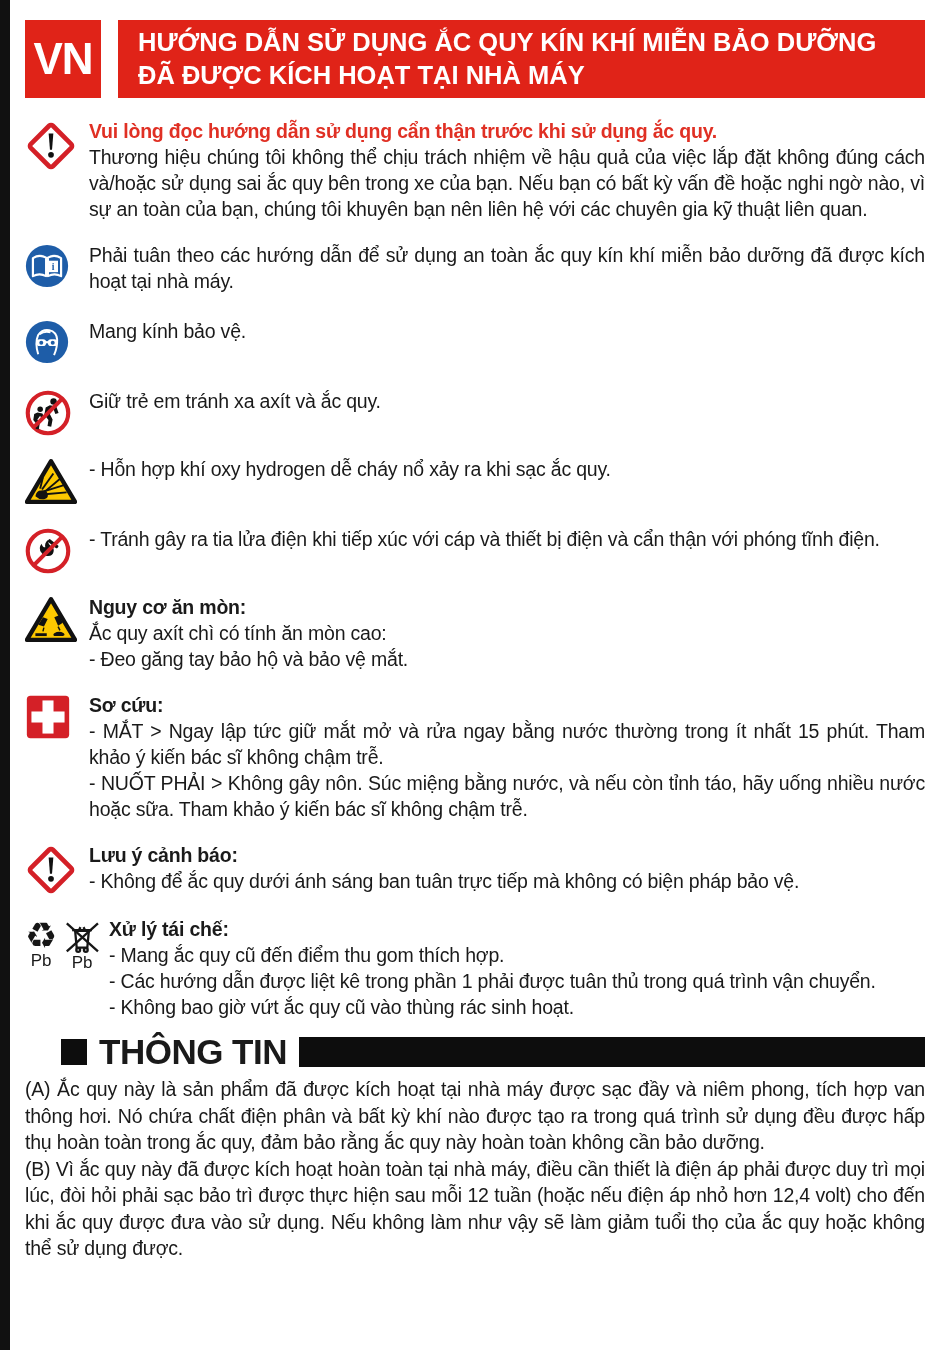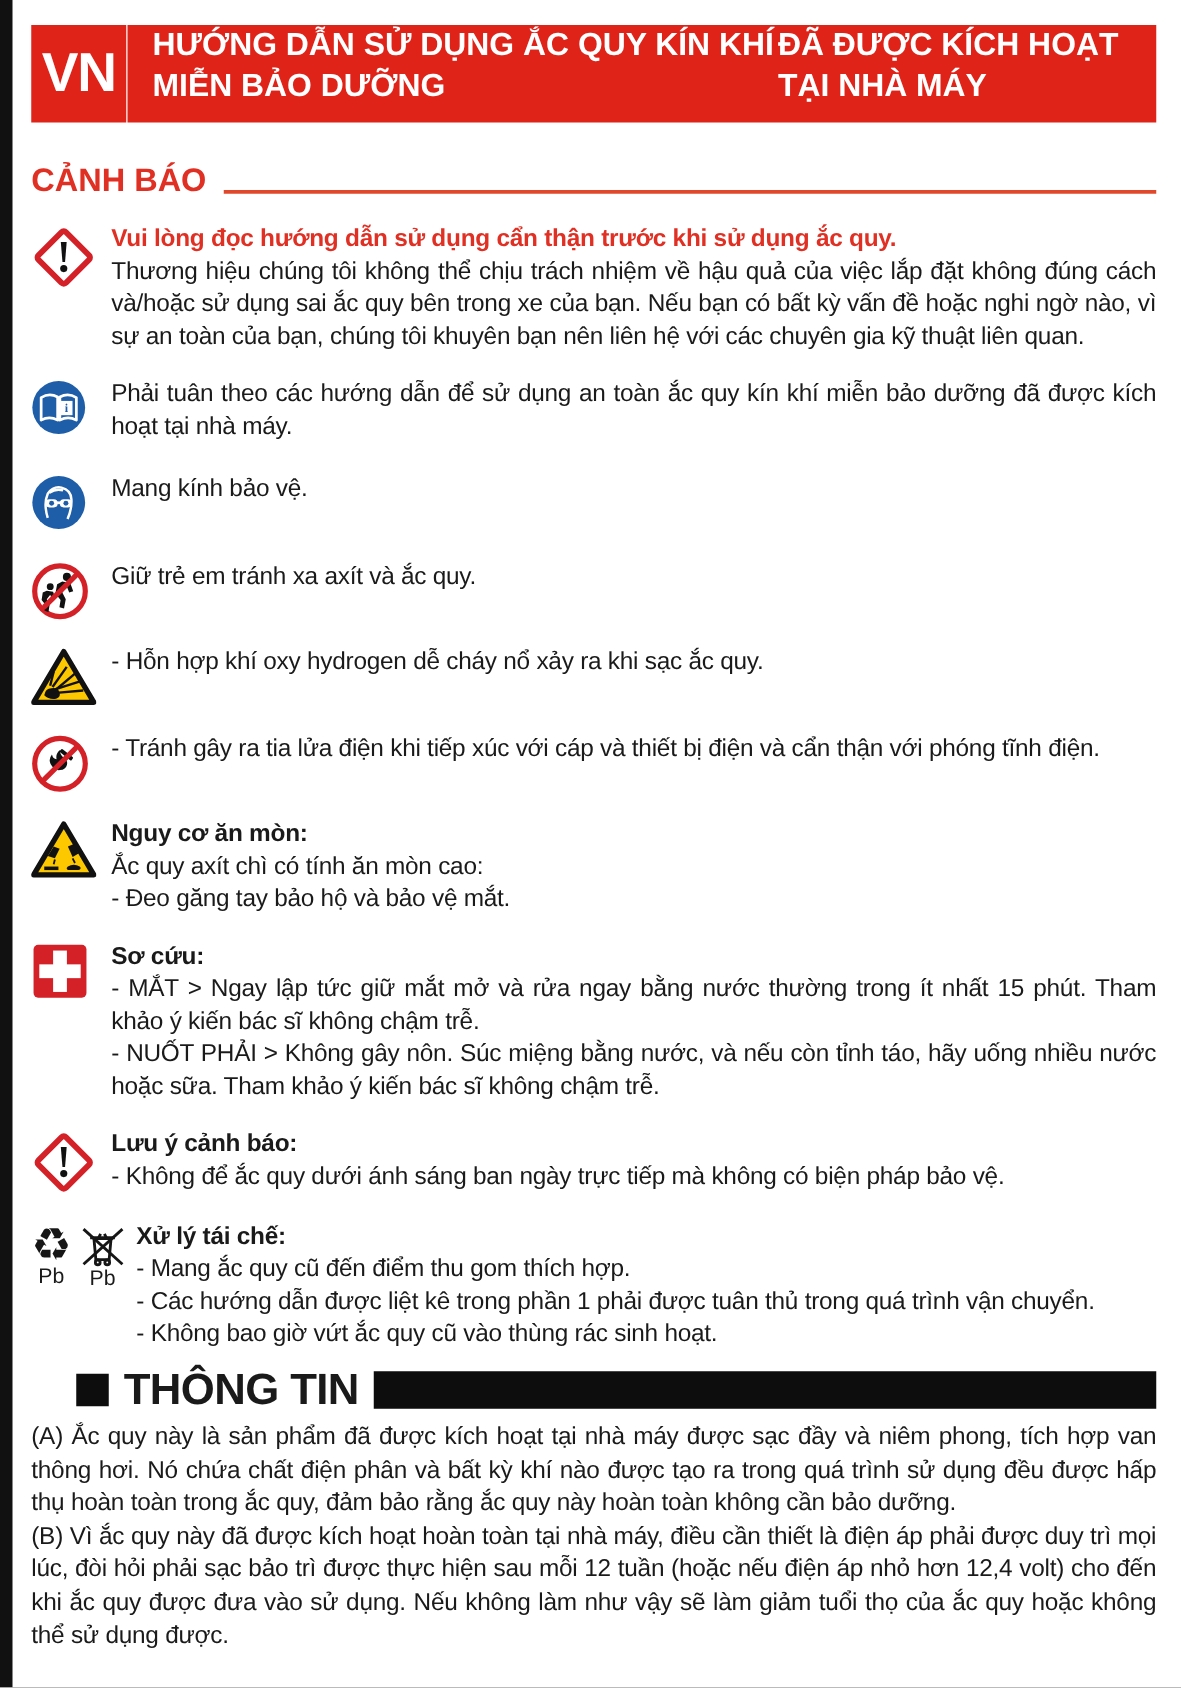--- a/index.html
+++ b/index.html
@@ -7,28 +7,28 @@
   .page {
     position:relative; width:945px; height:1350px; margin:0 auto;
     background:#ffffff; overflow:hidden;
     font-family:"Liberation Sans", sans-serif; color:#1a1a1a;
     letter-spacing:-0.2px;
   }
   .scan-edge { position:absolute; left:0; top:0; width:10px; height:1350px; background:#111; }
   .content { position:absolute; left:25px; top:0; width:900px; }
 
   
-  .masthead { display:flex; margin-top:20px; height:78px; gap:1px; }
+  .masthead { display:flex; margin-top:20px; height:78px; gap:17px; }
   .vn-badge {
     width:76px; height:78px; background:#e02318; color:#fff;
     display:flex; align-items:center; justify-content:center;
     font-size:44px; font-weight:bold; letter-spacing:-1px;
   }
   .title-box {
-    flex:1; background:#e02318; color:#fff; display:flex; flex-direction:row;
+    flex:1; background:#e02318; color:#fff; display:flex; flex-direction:column;
     justify-content:center; padding-left:20px;
     font-size:25.5px; font-weight:bold; line-height:33px; letter-spacing:0;
   }
 
   
   .warn-head { display:flex; align-items:flex-end; margin-top:32px; }
   .warn-head h2 { font-size:26px; font-weight:bold; color:#e03024; letter-spacing:0; line-height:28px; }
   .warn-rule { flex:1; height:3px; background:#e0482c; margin-left:14px; margin-bottom:3px; }
 
   
@@ -67,24 +67,20 @@
   <div class="content">
 
     <div class="masthead">
       <div class="vn-badge">VN</div>
       <div class="title-box">
         <div>HƯỚNG DẪN SỬ DỤNG ẮC QUY KÍN KHÍ MIỄN BẢO DƯỠNG</div>
         <div>ĐÃ ĐƯỢC KÍCH HOẠT TẠI NHÀ MÁY</div>
       </div>
     </div>
 
-    <div class="warn-head">
-      <h2>CẢNH BÁO</h2>
-      <div class="warn-rule"></div>
-    </div>
 
     <div class="items">
 
       <div class="item mb14">
         <div class="icell">
           <svg width="52" height="52" viewBox="0 0 100 100">
             <rect x="20" y="20" width="60" height="60" rx="5" transform="rotate(45 50 50)" fill="#fff" stroke="#d42027" stroke-width="9"></rect>
             <path d="M45.5 26 h9 l-2.5 31 h-4 z" fill="#111"></path>
             <circle cx="50" cy="67" r="5.5" fill="#111"></circle>
           </svg>
@@ -220,21 +216,21 @@
       <div class="item mb12">
         <div class="icell">
           <svg width="52" height="52" viewBox="0 0 100 100">
             <rect x="20" y="20" width="60" height="60" rx="5" transform="rotate(45 50 50)" fill="#fff" stroke="#d42027" stroke-width="9"></rect>
             <path d="M45.5 26 h9 l-2.5 31 h-4 z" fill="#111"></path>
             <circle cx="50" cy="67" r="5.5" fill="#111"></circle>
           </svg>
         </div>
         <div class="itext">
           <div class="ititle">Lưu ý cảnh báo:</div>
-          <div>- Không để ắc quy dưới ánh sáng ban ngày trực tiếp mà không có biện pháp bảo vệ.</div>
+          <div>- Không để ắc quy dưới ánh sáng ban tuân trực tiếp mà không có biện pháp bảo vệ.</div>
         </div>
       </div>
 
       <div class="item mb8">
         <div class="icell wide">
           <div class="pbrow">
             <div class="pbcol">
               <div class="recycle-glyph">♻</div>
               <div class="pblabel">Pb</div>
             </div>

